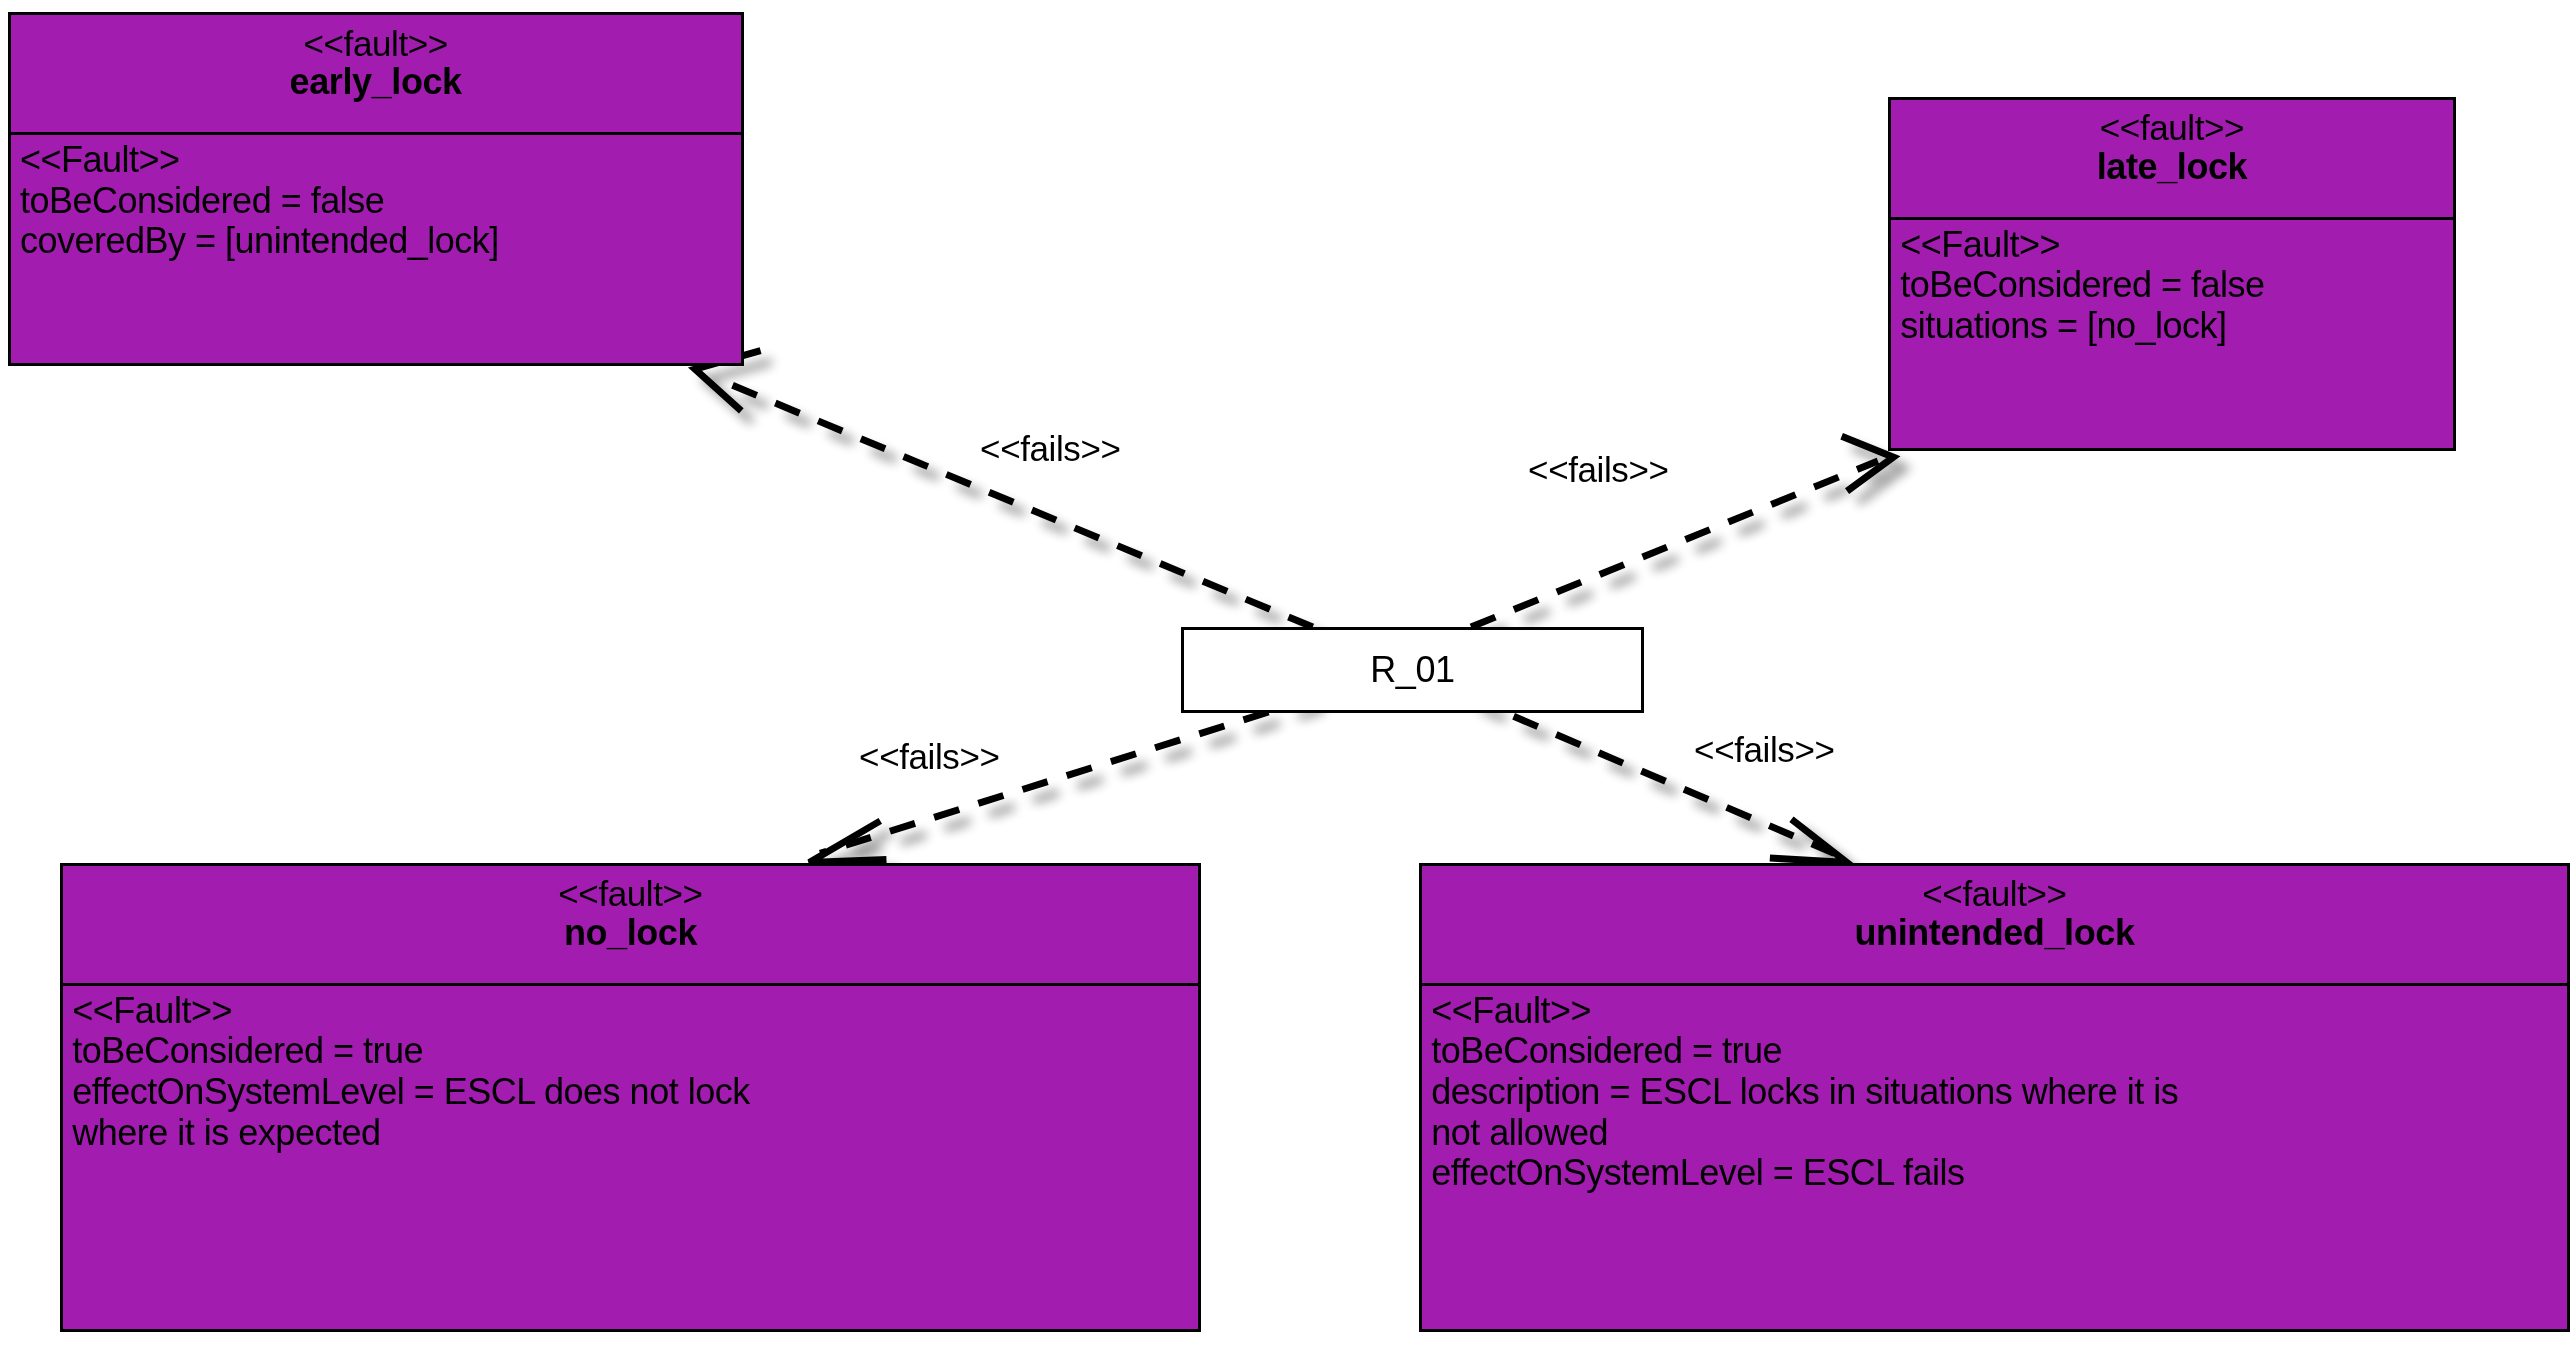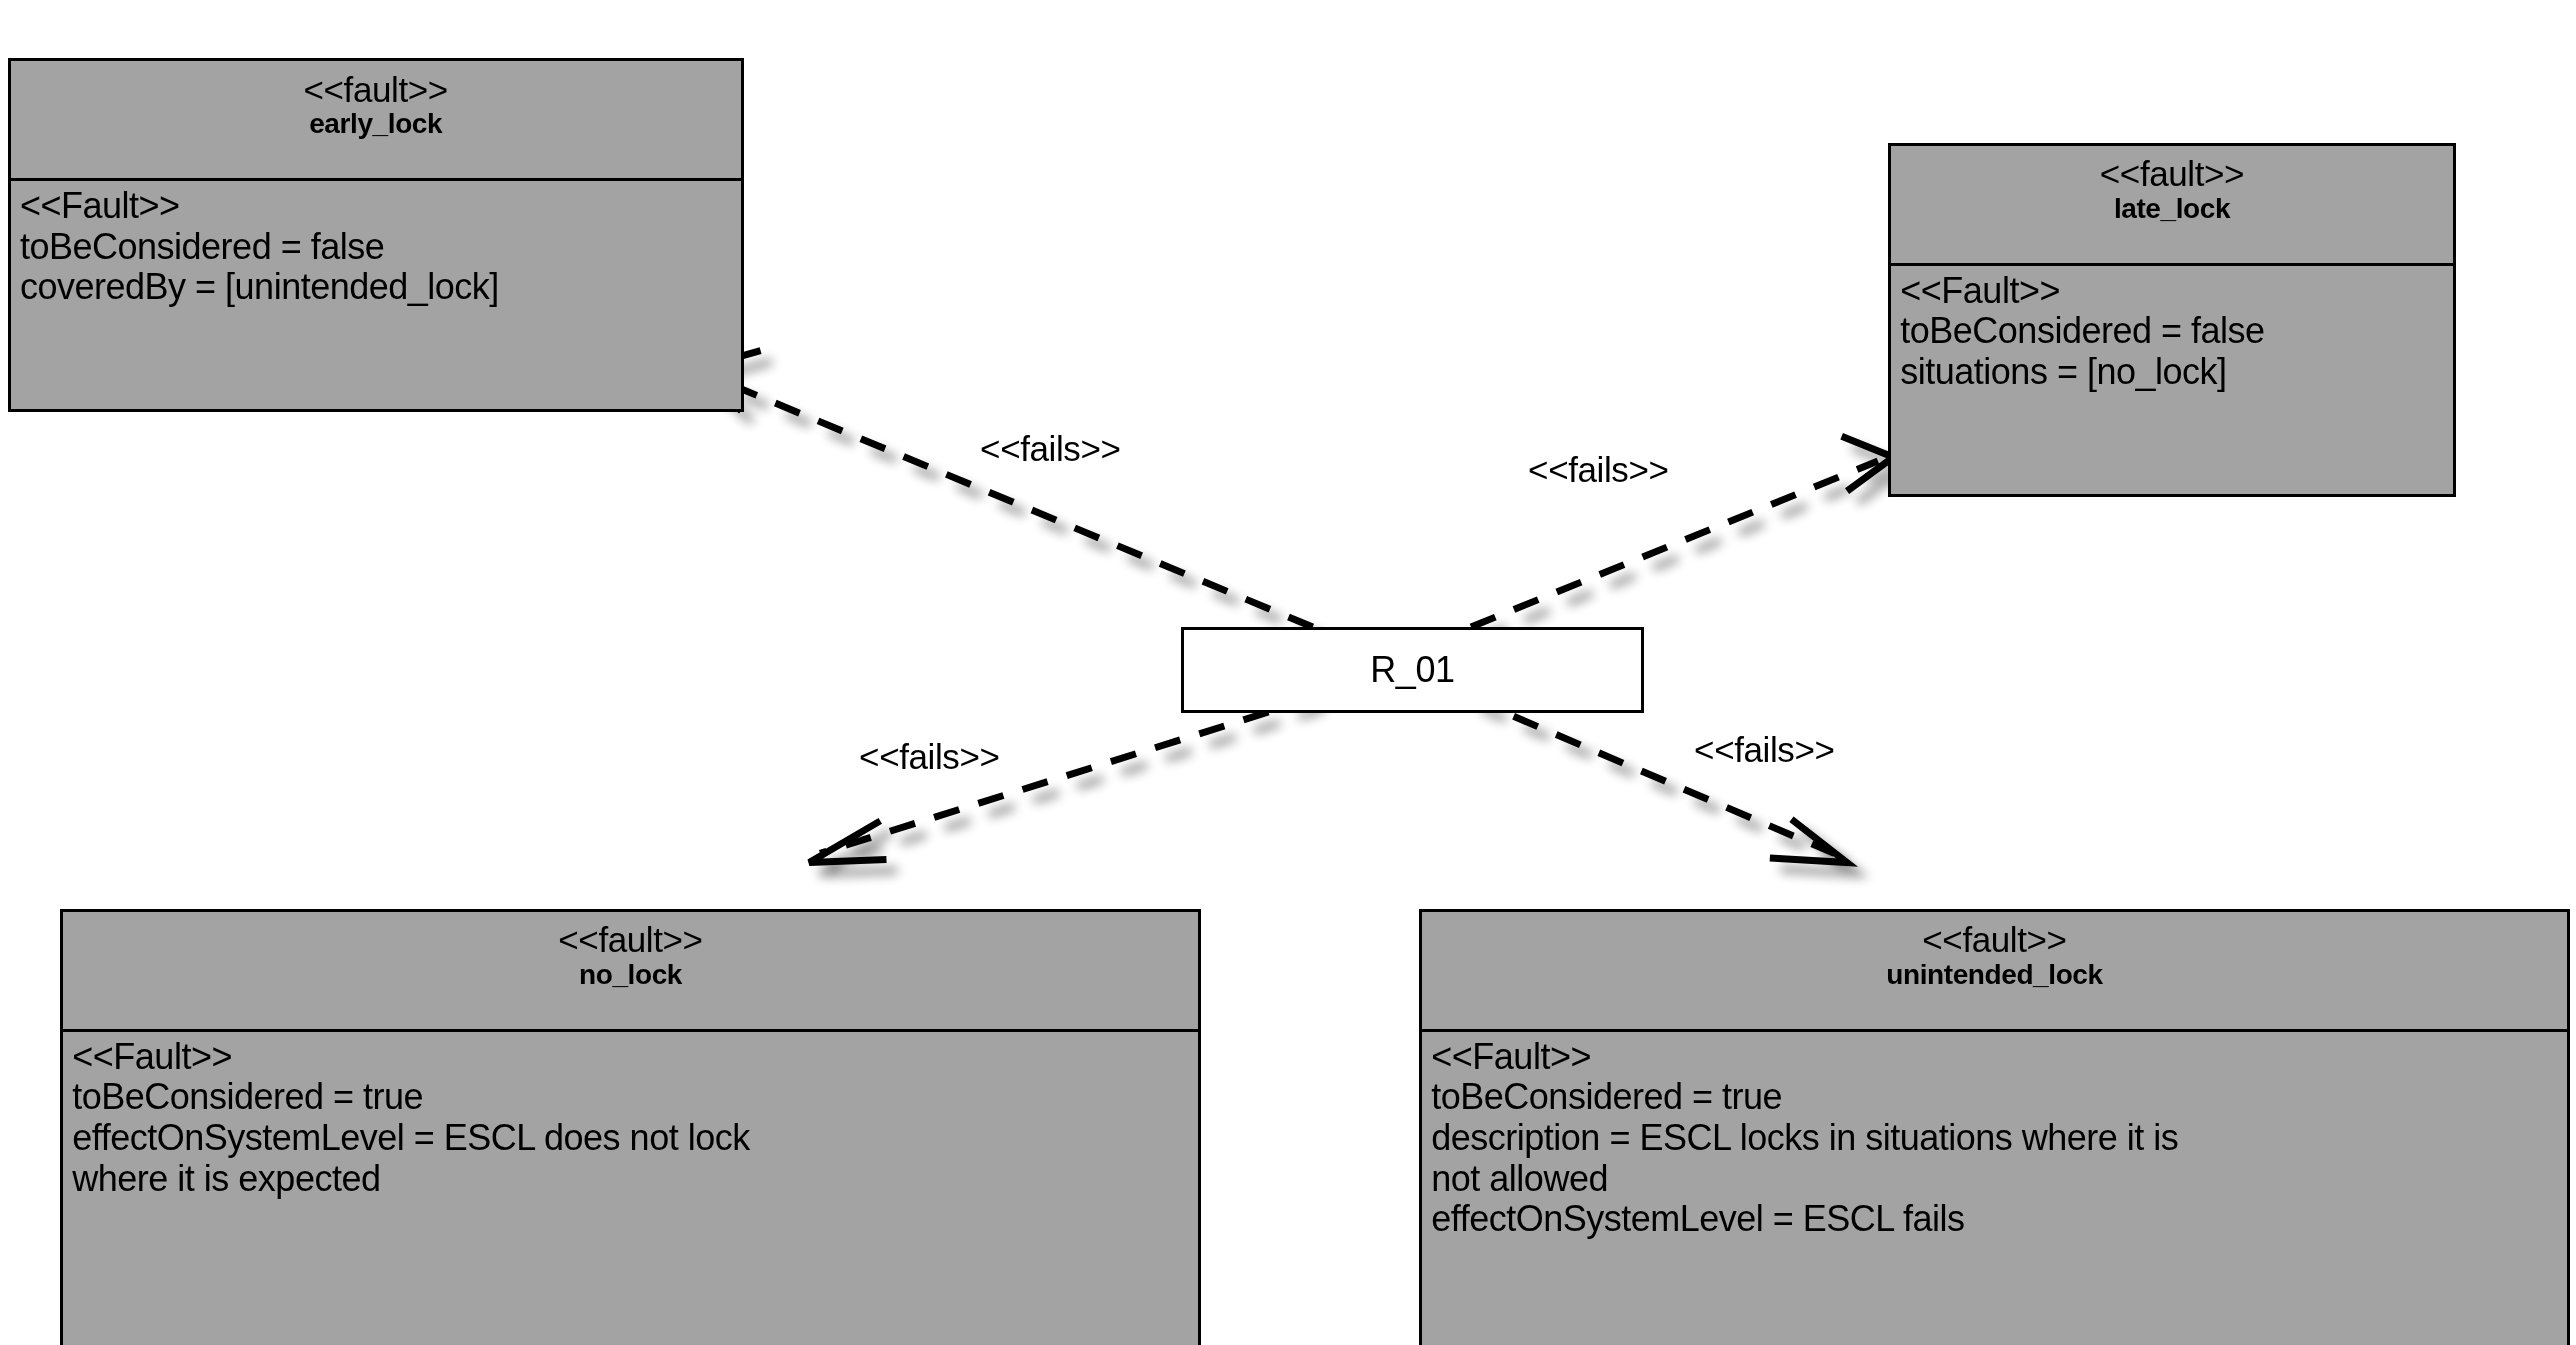--- a/index.html
+++ b/index.html
@@ -22,39 +22,38 @@
     left: 0;
     top: 0;
     width: 2576px;
     height: 1346px;
     pointer-events: none;
   }
   .uml-class {
     position: absolute;
     box-sizing: border-box;
     border: 3.9px solid #000000;
-    background: #a3a3a3;
+    background: #a21caf;
     z-index: 5;
-    margin-top: 46px;
   }
   .uml-header {
     box-sizing: border-box;
     text-align: center;
     padding-top: 9.3px;
     padding-bottom: 6.2px;
     border-bottom: 3.9px solid #000000;
   }
   .stereotype-top {
     font-size: 35px;
     line-height: 1.08;
     letter-spacing: -0.4px;
     white-space: nowrap;
   }
   .class-name {
-    font-size: 28px;
+    font-size: 36px;
     font-weight: bold;
     line-height: 1.12;
     letter-spacing: -0.4px;
     white-space: nowrap;
   }
   .uml-body {
     box-sizing: border-box;
     padding: 4.6px 7.7px 6.2px 9.3px;
   }
   .body-line {

